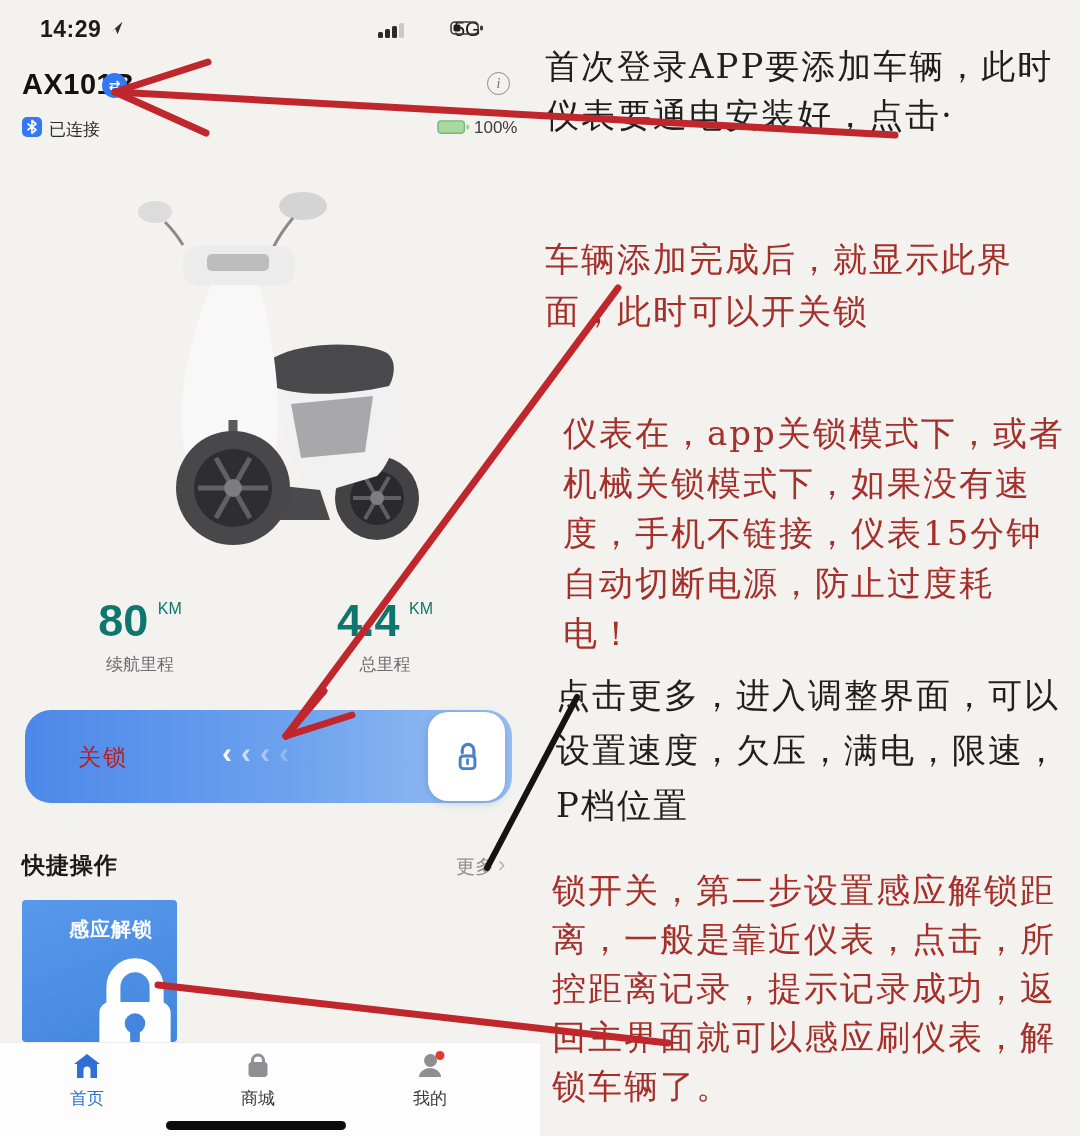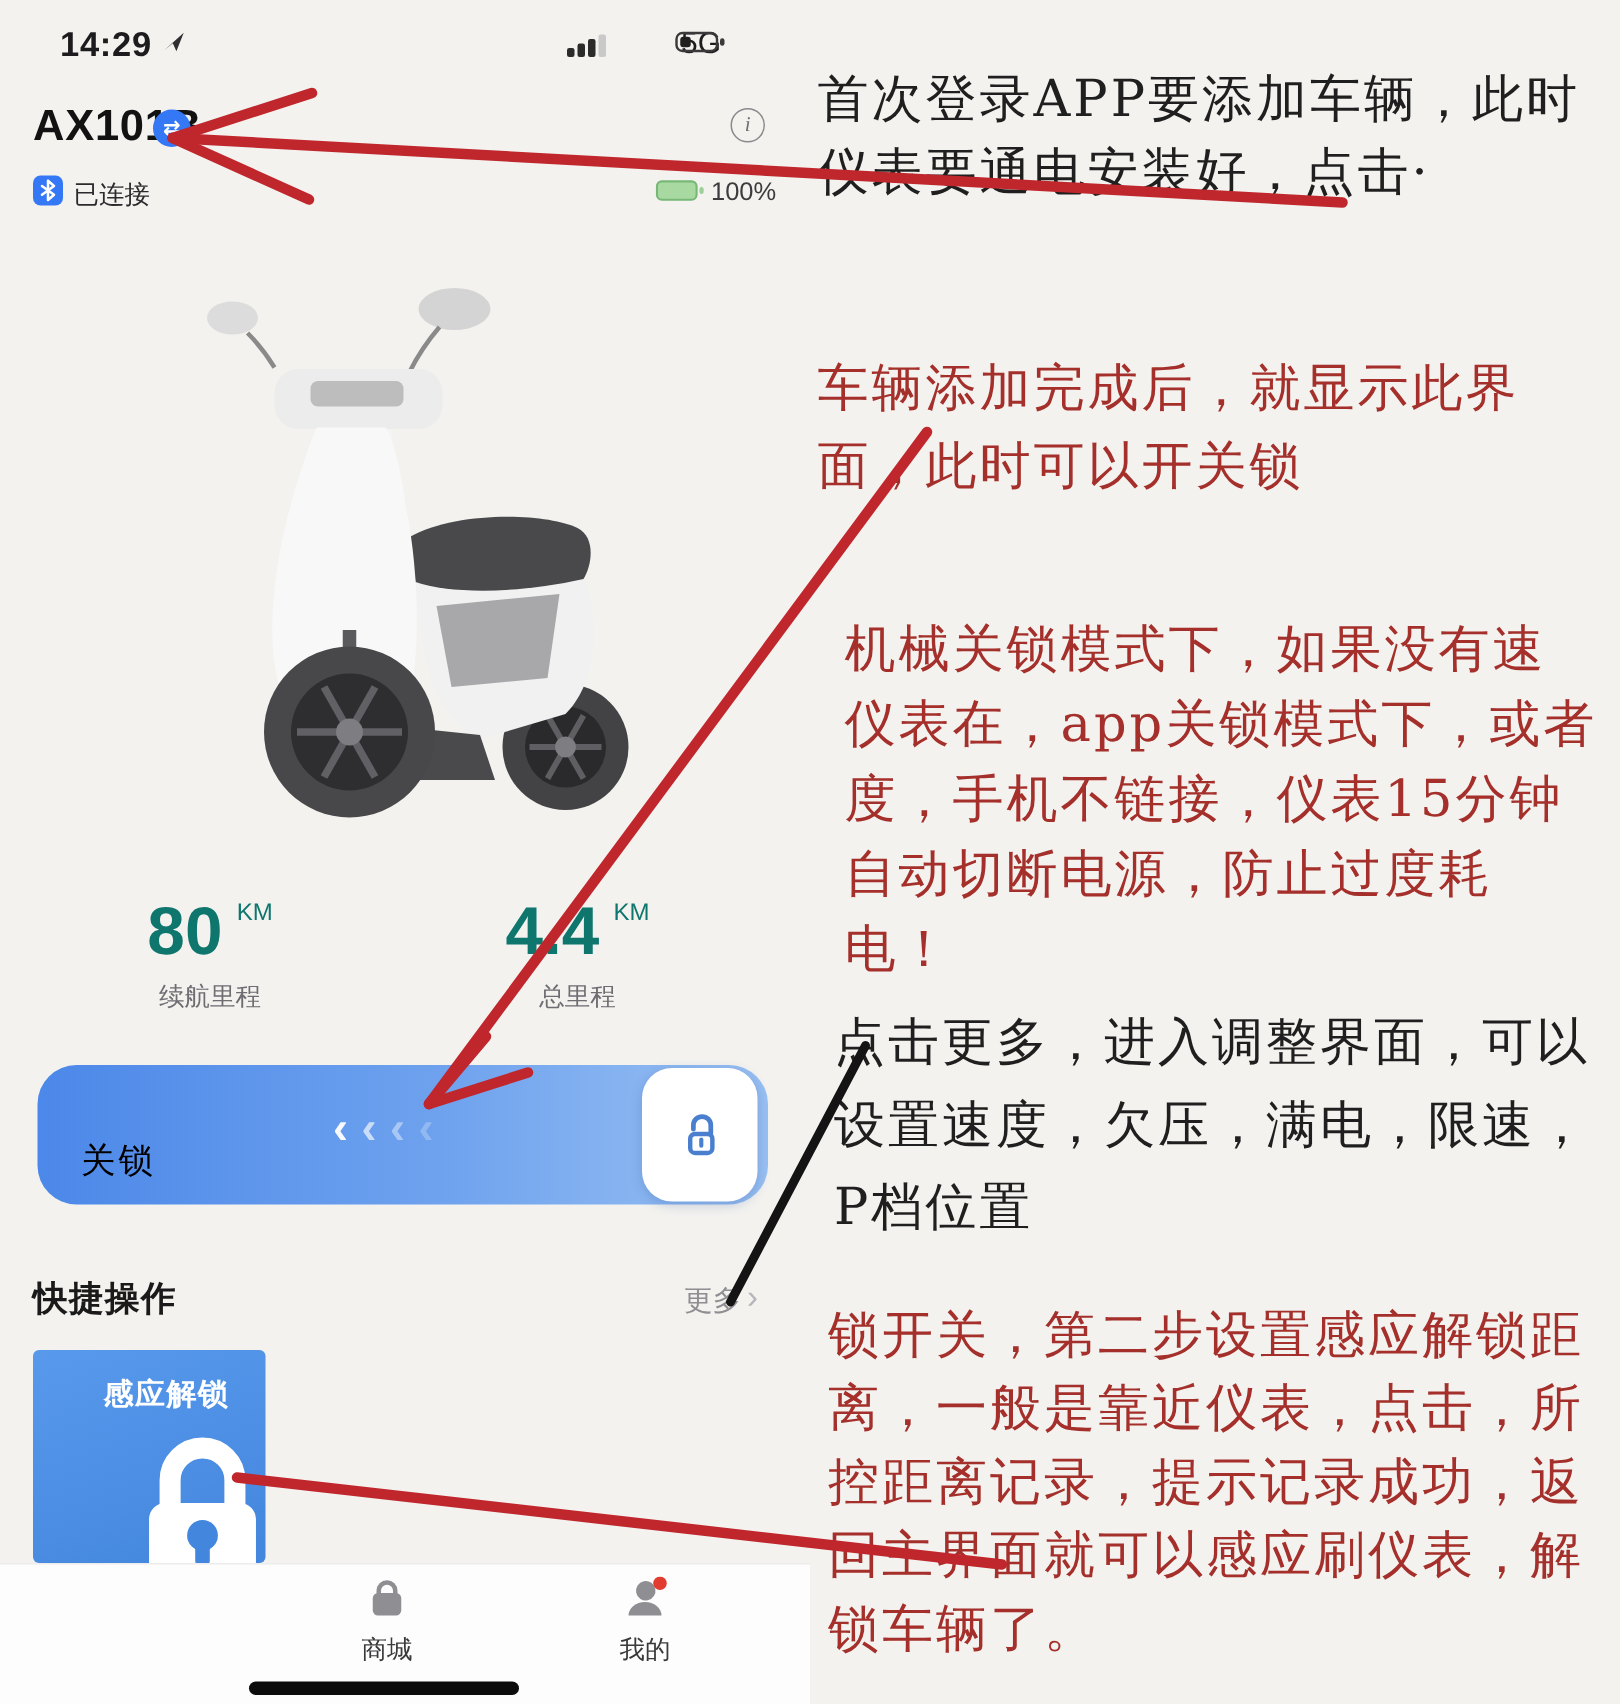--- a/index.html
+++ b/index.html
@@ -32,21 +32,21 @@
 
   
   .stat-col{width:170px;text-align:center;}
   .stat-val{font-size:45px;font-weight:bold;color:#0f766e;display:inline-block;line-height:1;}
   .stat-unit{font-size:16px;color:#0f766e;vertical-align:top;display:inline-block;margin:2px 0 0 5px;}
   .stat-label{font-size:17px;color:#6d6d72;margin-top:10px;}
 
   
   .slider{left:25px;top:710px;width:487px;height:93px;border-radius:26px;
     background:linear-gradient(90deg,#4c88e9 0%,#6ea2ee 55%,#99c0f2 100%);}
-  .slider-label{left:54px;top:742px;font-size:23px;color:#000000;letter-spacing:2px;margin-top:16px;}
+  .slider-label{left:78px;top:742px;font-size:23px;color:#b91c1c;letter-spacing:2px;}
   .chev-row{left:222px;top:736px;width:120px;display:flex;gap:9px;color:#fff;font-size:30px;font-weight:bold;}
   .chev-row span{line-height:34px;}
   .c1{opacity:.95}.c2{opacity:.65}.c3{opacity:.42}.c4{opacity:.25}
   .thumb{left:428px;top:712px;width:77px;height:89px;border-radius:20px;background:#fff;
     box-shadow:0 2px 8px rgba(40,80,150,.25);display:flex;align-items:center;justify-content:center;}
 
   
   .qa-title{left:22px;top:850px;font-size:23px;font-weight:bold;color:#1a1a1a;letter-spacing:1px;}
   .more{left:456px;top:854px;font-size:19px;color:#8e8e93;}
   .more-chev{left:498px;top:852px;font-size:22px;color:#b5b5ba;}
@@ -180,20 +180,26 @@
     <div class="qa-card-title">感应解锁</div>
     <svg class="qa-lock" viewBox="0 0 100 100">
       <path d="M30,54 V36 a20,20 0 0 1 40,0 V54" fill="none" stroke="#ffffff" stroke-width="13" stroke-linecap="round"></path>
       <rect x="17" y="50" width="66" height="50" rx="10" fill="#ffffff"></rect>
       <circle cx="50" cy="70" r="9.5" fill="#4286dd"></circle>
       <rect x="45.5" y="74" width="9" height="16" rx="4.5" fill="#4286dd"></rect>
     </svg>
   </div>
 
   <div class="abs tabbar">
+    <div class="tab" style="left:42px;">
+      <svg class="tab-ico" viewBox="0 0 30 30">
+        <path d="M15,3 L28,13 L25,13 L25,27 L18.5,27 L18.5,19 a3.5,3.5 0 0 0 -7,0 L11.5,27 L5,27 L5,13 L2,13 Z" fill="#2f6fd3"></path>
+      </svg>
+      <div class="tab-label active">首页</div>
+    </div>
     <div class="tab" style="left:213px;">
       <svg class="tab-ico" viewBox="0 0 30 30">
         <path d="M9.5,12 V9.5 a5.5,5.5 0 0 1 11,0 V12" fill="none" stroke="#8e8e93" stroke-width="3"></path>
         <rect x="5.5" y="11" width="19" height="15" rx="3.5" fill="#8e8e93"></rect>
       </svg>
       <div class="tab-label">商城</div>
     </div>
     <div class="tab" style="left:385px;">
       <svg class="tab-ico" viewBox="0 0 30 30">
         <circle cx="15.5" cy="9.5" r="6.5" fill="#8e8e93" transform="rotate(-12 15.5 9.5)"></circle>
@@ -207,22 +213,22 @@
 
   <div class="abs ann black" style="left:545px;top:42px;line-height:49px;">
     <div>首次登录APP要添加车辆，此时</div>
     <div>仪表要通电安装好，点击·</div>
   </div>
   <div class="abs ann red" style="left:545px;top:233px;line-height:52px;">
     <div>车辆添加完成后，就显示此界</div>
     <div>面，此时可以开关锁</div>
   </div>
   <div class="abs ann red" style="left:563px;top:408px;line-height:50px;">
+    <div>仪表在，app关锁模式下，或者</div>
     <div>机械关锁模式下，如果没有速</div>
-    <div>仪表在，app关锁模式下，或者</div>
     <div>度，手机不链接，仪表15分钟</div>
     <div>自动切断电源，防止过度耗</div>
     <div>电！</div>
   </div>
   <div class="abs ann black" style="left:556px;top:668px;line-height:55px;">
     <div>点击更多，进入调整界面，可以</div>
     <div>设置速度，欠压，满电，限速，</div>
     <div>P档位置</div>
   </div>
   <div class="abs ann red" style="left:552px;top:866px;line-height:49px;">

